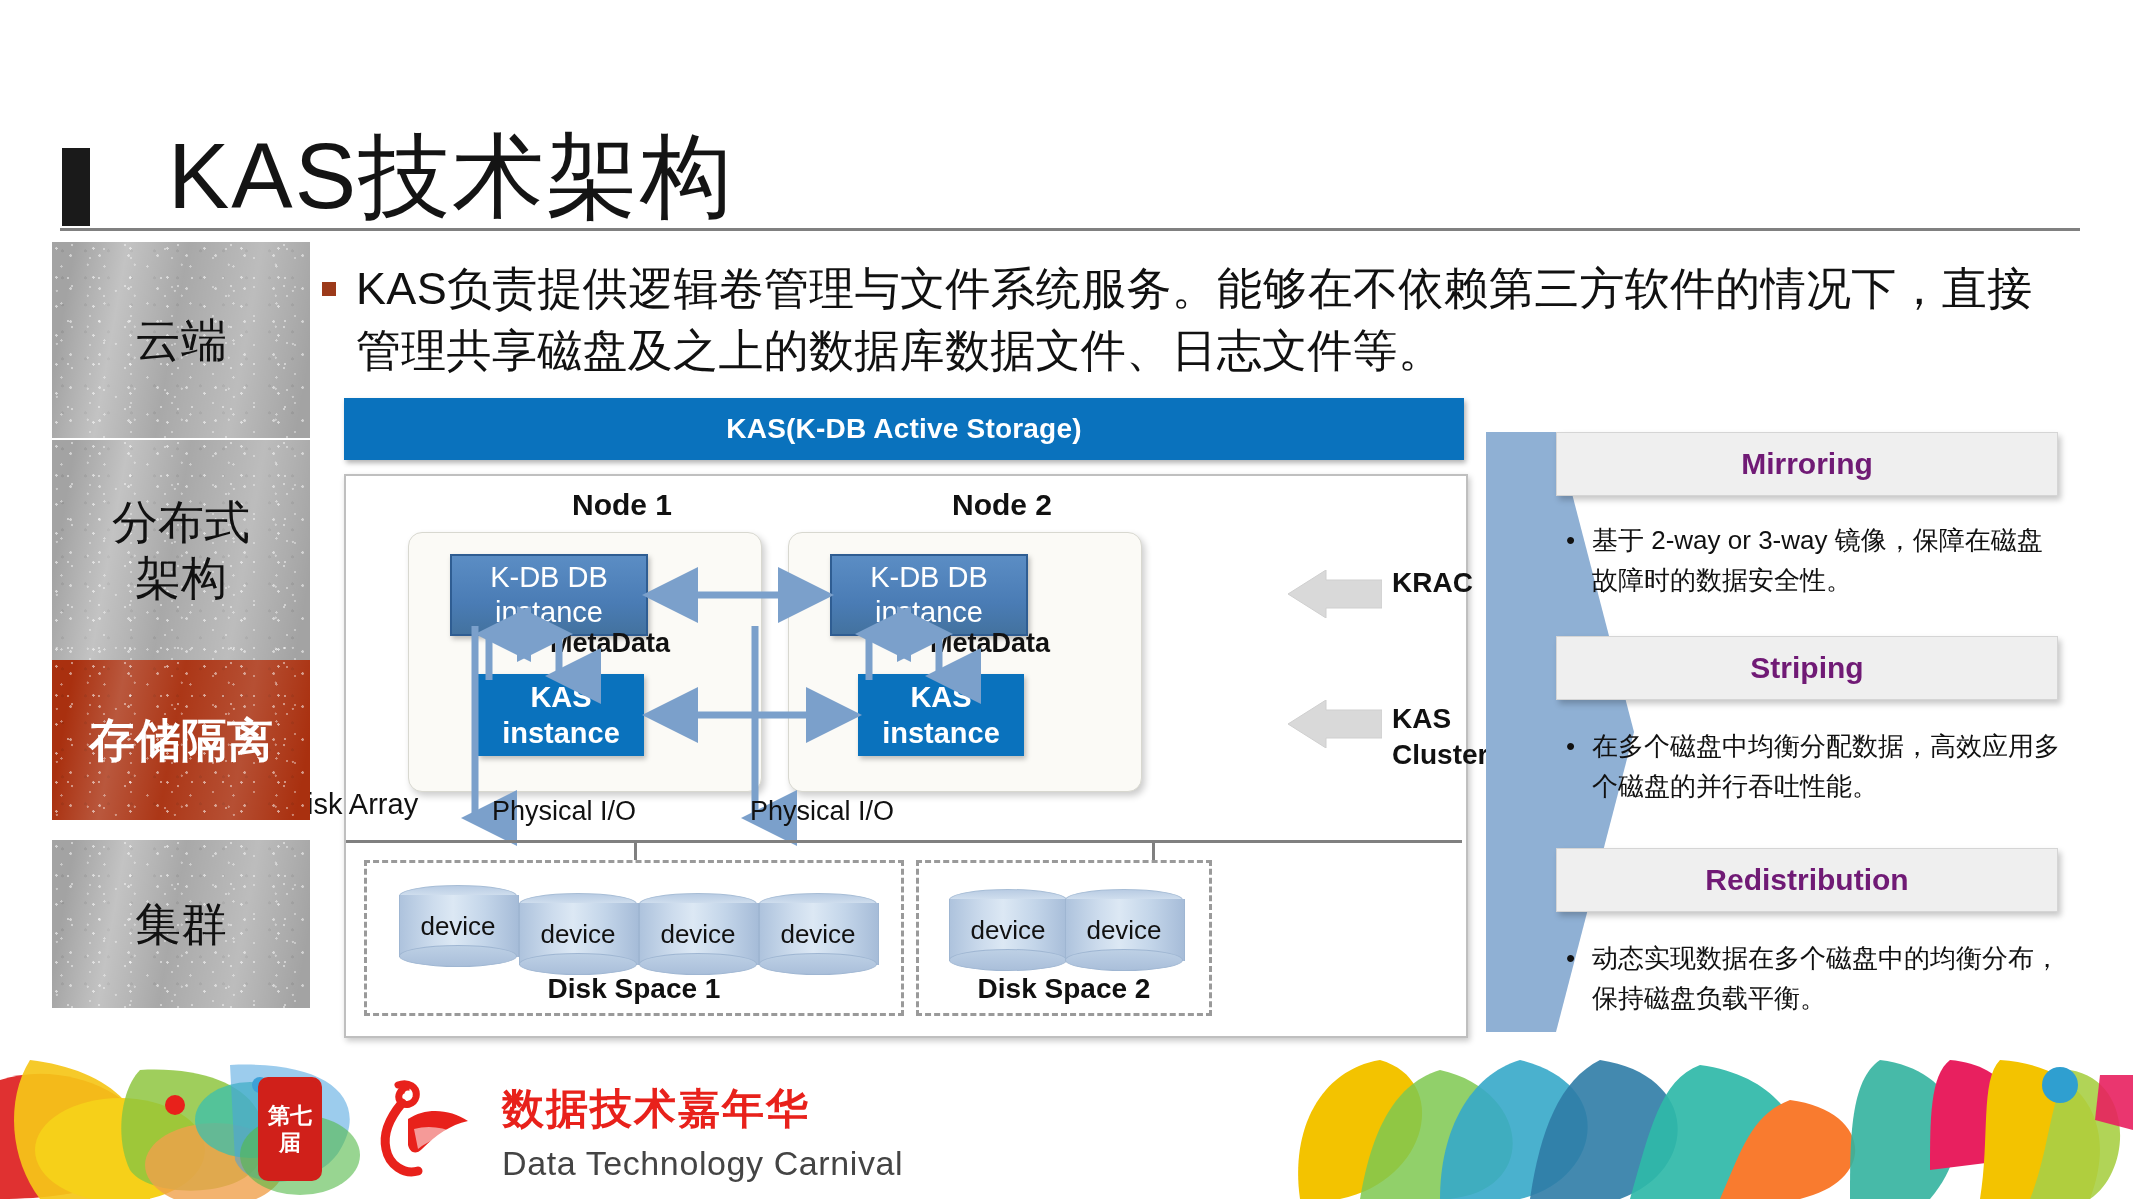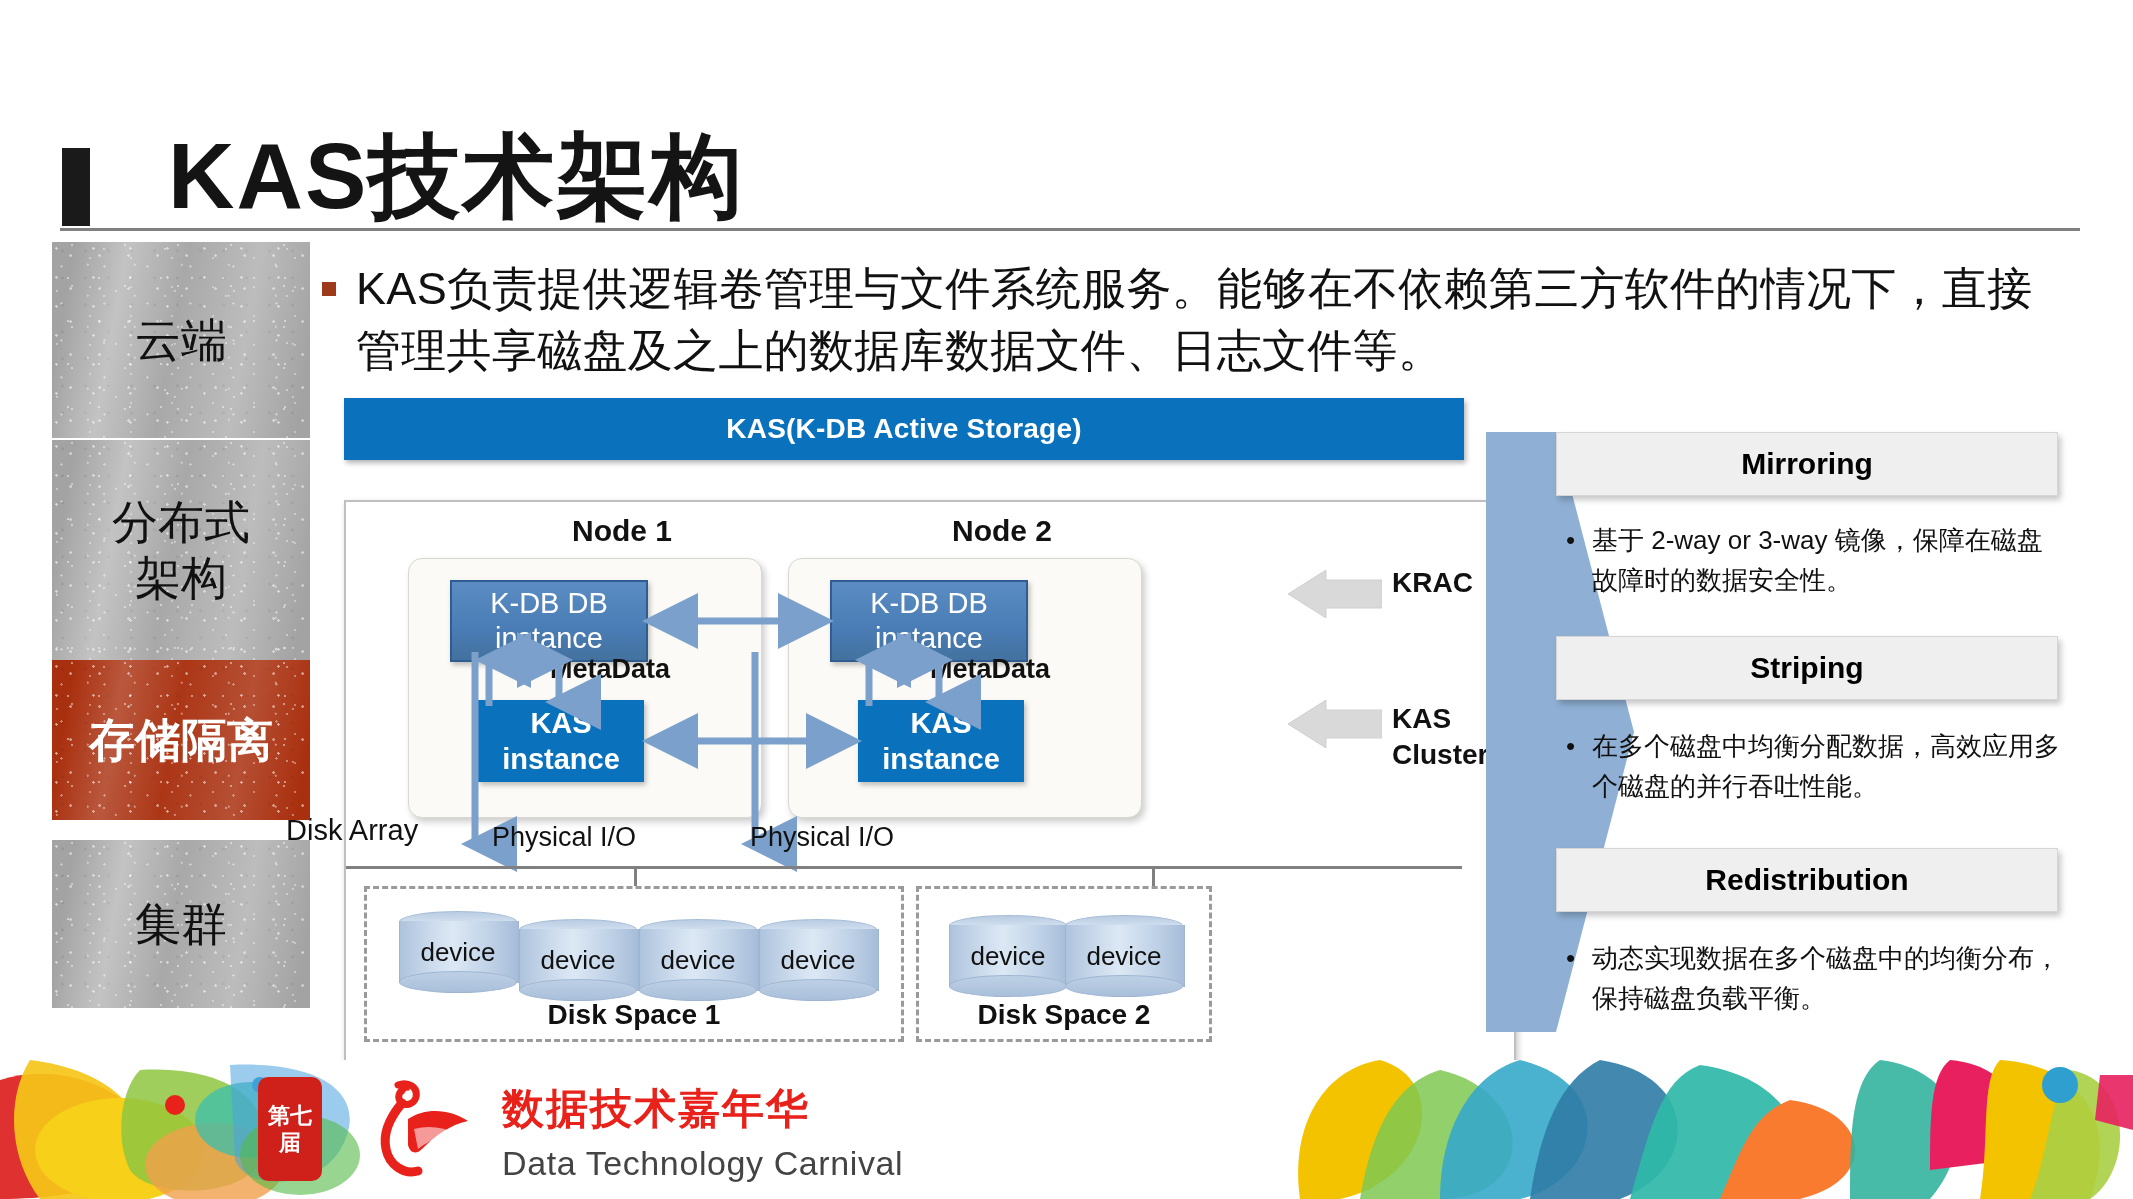--- a/index.html
+++ b/index.html
@@ -3,21 +3,21 @@
 <meta charset="utf-8">
 <style>
   html,body{margin:0;padding:0;background:#fff;}
   body{width:2133px;height:1199px;position:relative;overflow:hidden;
        font-family:"Liberation Sans","DejaVu Sans",sans-serif;color:#111;}
 
   
   #title-bar{position:absolute;left:0;top:60px;width:2133px;height:110px;}
   #title-tick{position:absolute;left:62px;top:88px;width:28px;height:78px;background:#1a1a1a;}
   #page-title{position:absolute;left:168px;top:62px;font-size:92px;line-height:108px;
-              font-weight:700;color:#141414;letter-spacing:2px;white-space:nowrap;}
+              font-weight:400;color:#141414;letter-spacing:2px;white-space:nowrap;}
   #title-rule{position:absolute;left:60px;top:228px;width:2020px;height:3px;background:#808080;}
 
   
   #sidebar{position:absolute;left:52px;top:242px;width:258px;height:766px;}
   .side-item{position:absolute;left:0;width:258px;display:flex;align-items:center;
              justify-content:center;text-align:center;}
   .side-item .sv{position:relative;z-index:2;font-size:46px;line-height:56px;color:#111;}
   .side-item.active .sv{color:#fff;font-weight:bold;}
   .side-bg{position:absolute;inset:0;z-index:1;}
   .grain{background-image:
@@ -40,22 +40,22 @@
   #lead-bullet{position:absolute;left:322px;top:258px;width:1740px;}
   #lead-mark{position:absolute;left:0;top:24px;width:14px;height:14px;background:#9c3a1a;}
   #lead-text{position:absolute;left:34px;top:0;width:1706px;font-size:45px;line-height:62px;
              color:#111;letter-spacing:.3px;}
 
   
   #kas-header{position:absolute;left:344px;top:398px;width:1120px;height:62px;background:#0a72bd;
               display:flex;align-items:center;justify-content:center;
               box-shadow:2px 3px 5px rgba(0,0,0,.30);}
   #kas-header span{color:#fff;font-size:28px;font-weight:bold;letter-spacing:.2px;}
-  #diagram{position:absolute;left:344px;top:500px;width:1120px;height:560px;
-           background:#fff;border:2px solid #bfbfbf;box-shadow:2px 3px 6px rgba(0,0,0,.22);padding-left:48px;}
+  #diagram{position:absolute;left:344px;top:474px;width:1120px;height:560px;
+           background:#fff;border:2px solid #bfbfbf;box-shadow:2px 3px 6px rgba(0,0,0,.22);}
 
   .node-title{position:absolute;font-size:30px;font-weight:bold;color:#111;text-align:center;}
   .node-card{position:absolute;background:#fbfaf6;border:1px solid #d8d8d0;border-radius:14px;
              box-shadow:3px 4px 7px rgba(0,0,0,.20);}
 
   .db-box{position:absolute;width:194px;height:78px;border:2px solid #2f5d92;
           background:linear-gradient(180deg,#5b8dc4 0%,#4a7cb5 60%,#43729f 100%);
           display:flex;flex-direction:column;align-items:center;justify-content:center;
           box-shadow:2px 3px 5px rgba(0,0,0,.25);}
   .db-box span{color:#fff;font-size:29px;line-height:35px;}
@@ -86,21 +86,21 @@
   .cyl .lab{position:absolute;left:0;top:26px;width:118px;text-align:center;font-size:26px;color:#111;z-index:4;}
 
   
   #big-chevron{position:absolute;left:1486px;top:432px;width:148px;height:600px;}
   .side-label{position:absolute;font-size:28px;font-weight:bold;color:#111;line-height:34px;}
   .grey-arrow{position:absolute;}
 
   .feat-head{position:absolute;width:500px;height:62px;background:#efefef;border:1px solid #d5d5d5;
              display:flex;align-items:center;justify-content:center;
              box-shadow:3px 4px 6px rgba(0,0,0,.22);}
-  .feat-head span{font-size:30px;font-weight:bold;color:#000000;}
+  .feat-head span{font-size:30px;font-weight:bold;color:#701a75;}
   .feat-body{position:absolute;width:500px;font-size:26px;line-height:40px;color:#111;}
   .feat-body .fb-dot{position:absolute;left:4px;top:0;font-size:26px;}
   .feat-body .fb-txt{display:block;margin-left:30px;}
 
   
   #footer{position:absolute;left:0;top:1060px;width:2133px;height:139px;overflow:hidden;background:#fff;}
   #footer-art{position:absolute;inset:0;}
   #brand{position:absolute;left:258px;top:1073px;height:112px;display:flex;align-items:center;gap:30px;}
   #seal{width:56px;height:96px;border:4px solid #d0201a;border-radius:10px;background:#d0201a;
         display:flex;flex-direction:column;align-items:center;justify-content:center;color:#fff;

